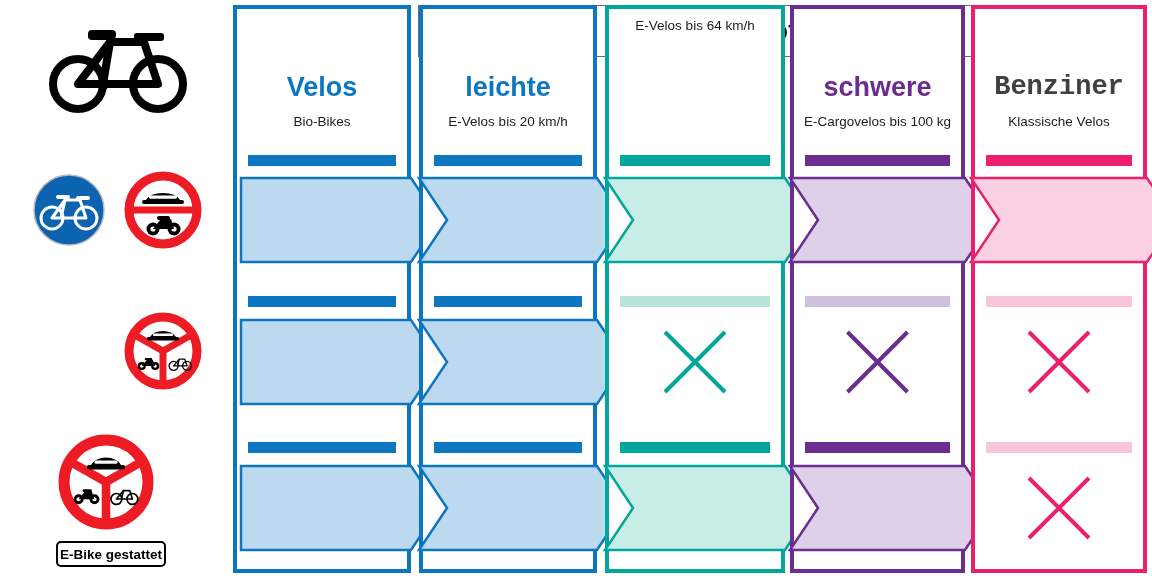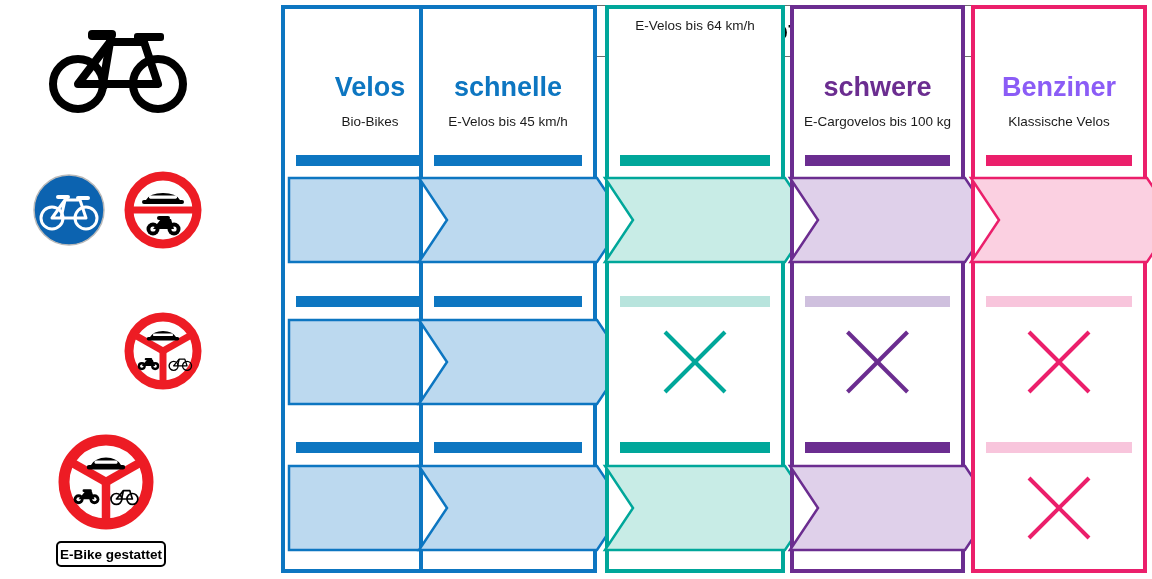--- a/index.html
+++ b/index.html
@@ -190,21 +190,21 @@
                 display:flex; align-items:center; justify-content:center;">
       <span style="font-size:13.5px; font-weight:bold; color:#000; white-space:nowrap;">E-Bike gestattet</span>
     </div>
   </div>
 
   <div id="kategorie-banner">
     <span class="txt">Kategorie Motorfahrräder</span>
   </div>
 
   <div id="cols-host">
-      <div class="col" style="left: 233px; width: 178px; margin-left: 48px;">
+      <div class="col" style="left: 233px; width: 178px;">
         <div class="col-frame" style="border-color: rgb(13, 118, 193);"></div>
         <div class="col-head">
           <div class="col-title" style="color: rgb(13, 118, 193);">Velos</div>
           <div class="col-sub">Bio-Bikes</div>
         </div>
         <div class="bar r0" style="top: 150px; background: rgb(13, 118, 193);"></div>
         <div class="bar r1" style="top: 291px; background: rgb(13, 118, 193);"></div>
         <div class="bar r2" style="top: 437px; background: rgb(13, 118, 193);"></div>
         <div class="cell r0" style="top: 171px;">
           <svg viewBox="0 0 178 88" preserveAspectRatio="none">
@@ -218,22 +218,22 @@
         </div>
         <div class="cell r2" style="top: 459px;">
           <svg viewBox="0 0 178 88" preserveAspectRatio="none">
             <path d="M8,2 L178,2 L206,44 L178,86 L8,86 Z" fill="#bcd9ef" stroke="#0d76c1" stroke-width="2.5" stroke-linejoin="miter" vector-effect="non-scaling-stroke"></path>
           </svg>
         </div>
       </div>
       <div class="col" style="left: 419px; width: 178px;">
         <div class="col-frame" style="border-color: rgb(13, 118, 193);"></div>
         <div class="col-head">
-          <div class="col-title" style="color: rgb(13, 118, 193);">schnelle</div>
-          <div class="col-sub">E-Velos bis 45 km/h</div>
+          <div class="col-title" style="color: rgb(13, 118, 193);">leichte</div>
+          <div class="col-sub">E-Velos bis 20 km/h</div>
         </div>
         <div class="bar r0" style="top: 150px; background: rgb(13, 118, 193);"></div>
         <div class="bar r1" style="top: 291px; background: rgb(13, 118, 193);"></div>
         <div class="bar r2" style="top: 437px; background: rgb(13, 118, 193);"></div>
         <div class="cell r0" style="top: 171px;">
           <svg viewBox="0 0 178 88" preserveAspectRatio="none">
             <path d="M0,2 L178,2 L206,44 L178,86 L0,86 L28,44 Z" fill="#bcd9ef" stroke="#0d76c1" stroke-width="2.5" stroke-linejoin="miter" vector-effect="non-scaling-stroke"></path>
           </svg>
         </div>
         <div class="cell r1" style="top: 313px;">
@@ -298,21 +298,21 @@
         </div>
         <div class="cell r2" style="top: 459px;">
           <svg viewBox="0 0 175 88" preserveAspectRatio="none">
             <path d="M0,2 L175,2 L203,44 L175,86 L0,86 L28,44 Z" fill="#dfd0ea" stroke="#6b2d90" stroke-width="2.5" stroke-linejoin="miter" vector-effect="non-scaling-stroke"></path>
           </svg>
         </div>
       </div>
       <div class="col" style="left: 971px; width: 176px;">
         <div class="col-frame" style="border-color: rgb(235, 31, 107);"></div>
         <div class="col-head">
-          <div class="col-title" style="color: #8b5cf6;">Benziner</div>
+          <div class="col-title" style="color: #404040; font-family: Liberation Mono, monospace;">Benziner</div>
           <div class="col-sub">Klassische Velos</div>
         </div>
         <div class="bar r0" style="top: 150px; background: rgb(235, 31, 107);"></div>
         <div class="bar r1" style="top: 291px; background: rgb(248, 197, 220);"></div>
         <div class="bar r2" style="top: 437px; background: rgb(248, 197, 220);"></div>
         <div class="cell r0" style="top: 171px;">
           <svg viewBox="0 0 176 88" preserveAspectRatio="none">
             <path d="M0,2 L176,2 L204,44 L176,86 L0,86 L28,44 Z" fill="#fbd0e1" stroke="#eb1f6b" stroke-width="2.5" stroke-linejoin="miter" vector-effect="non-scaling-stroke"></path>
           </svg>
         </div>

